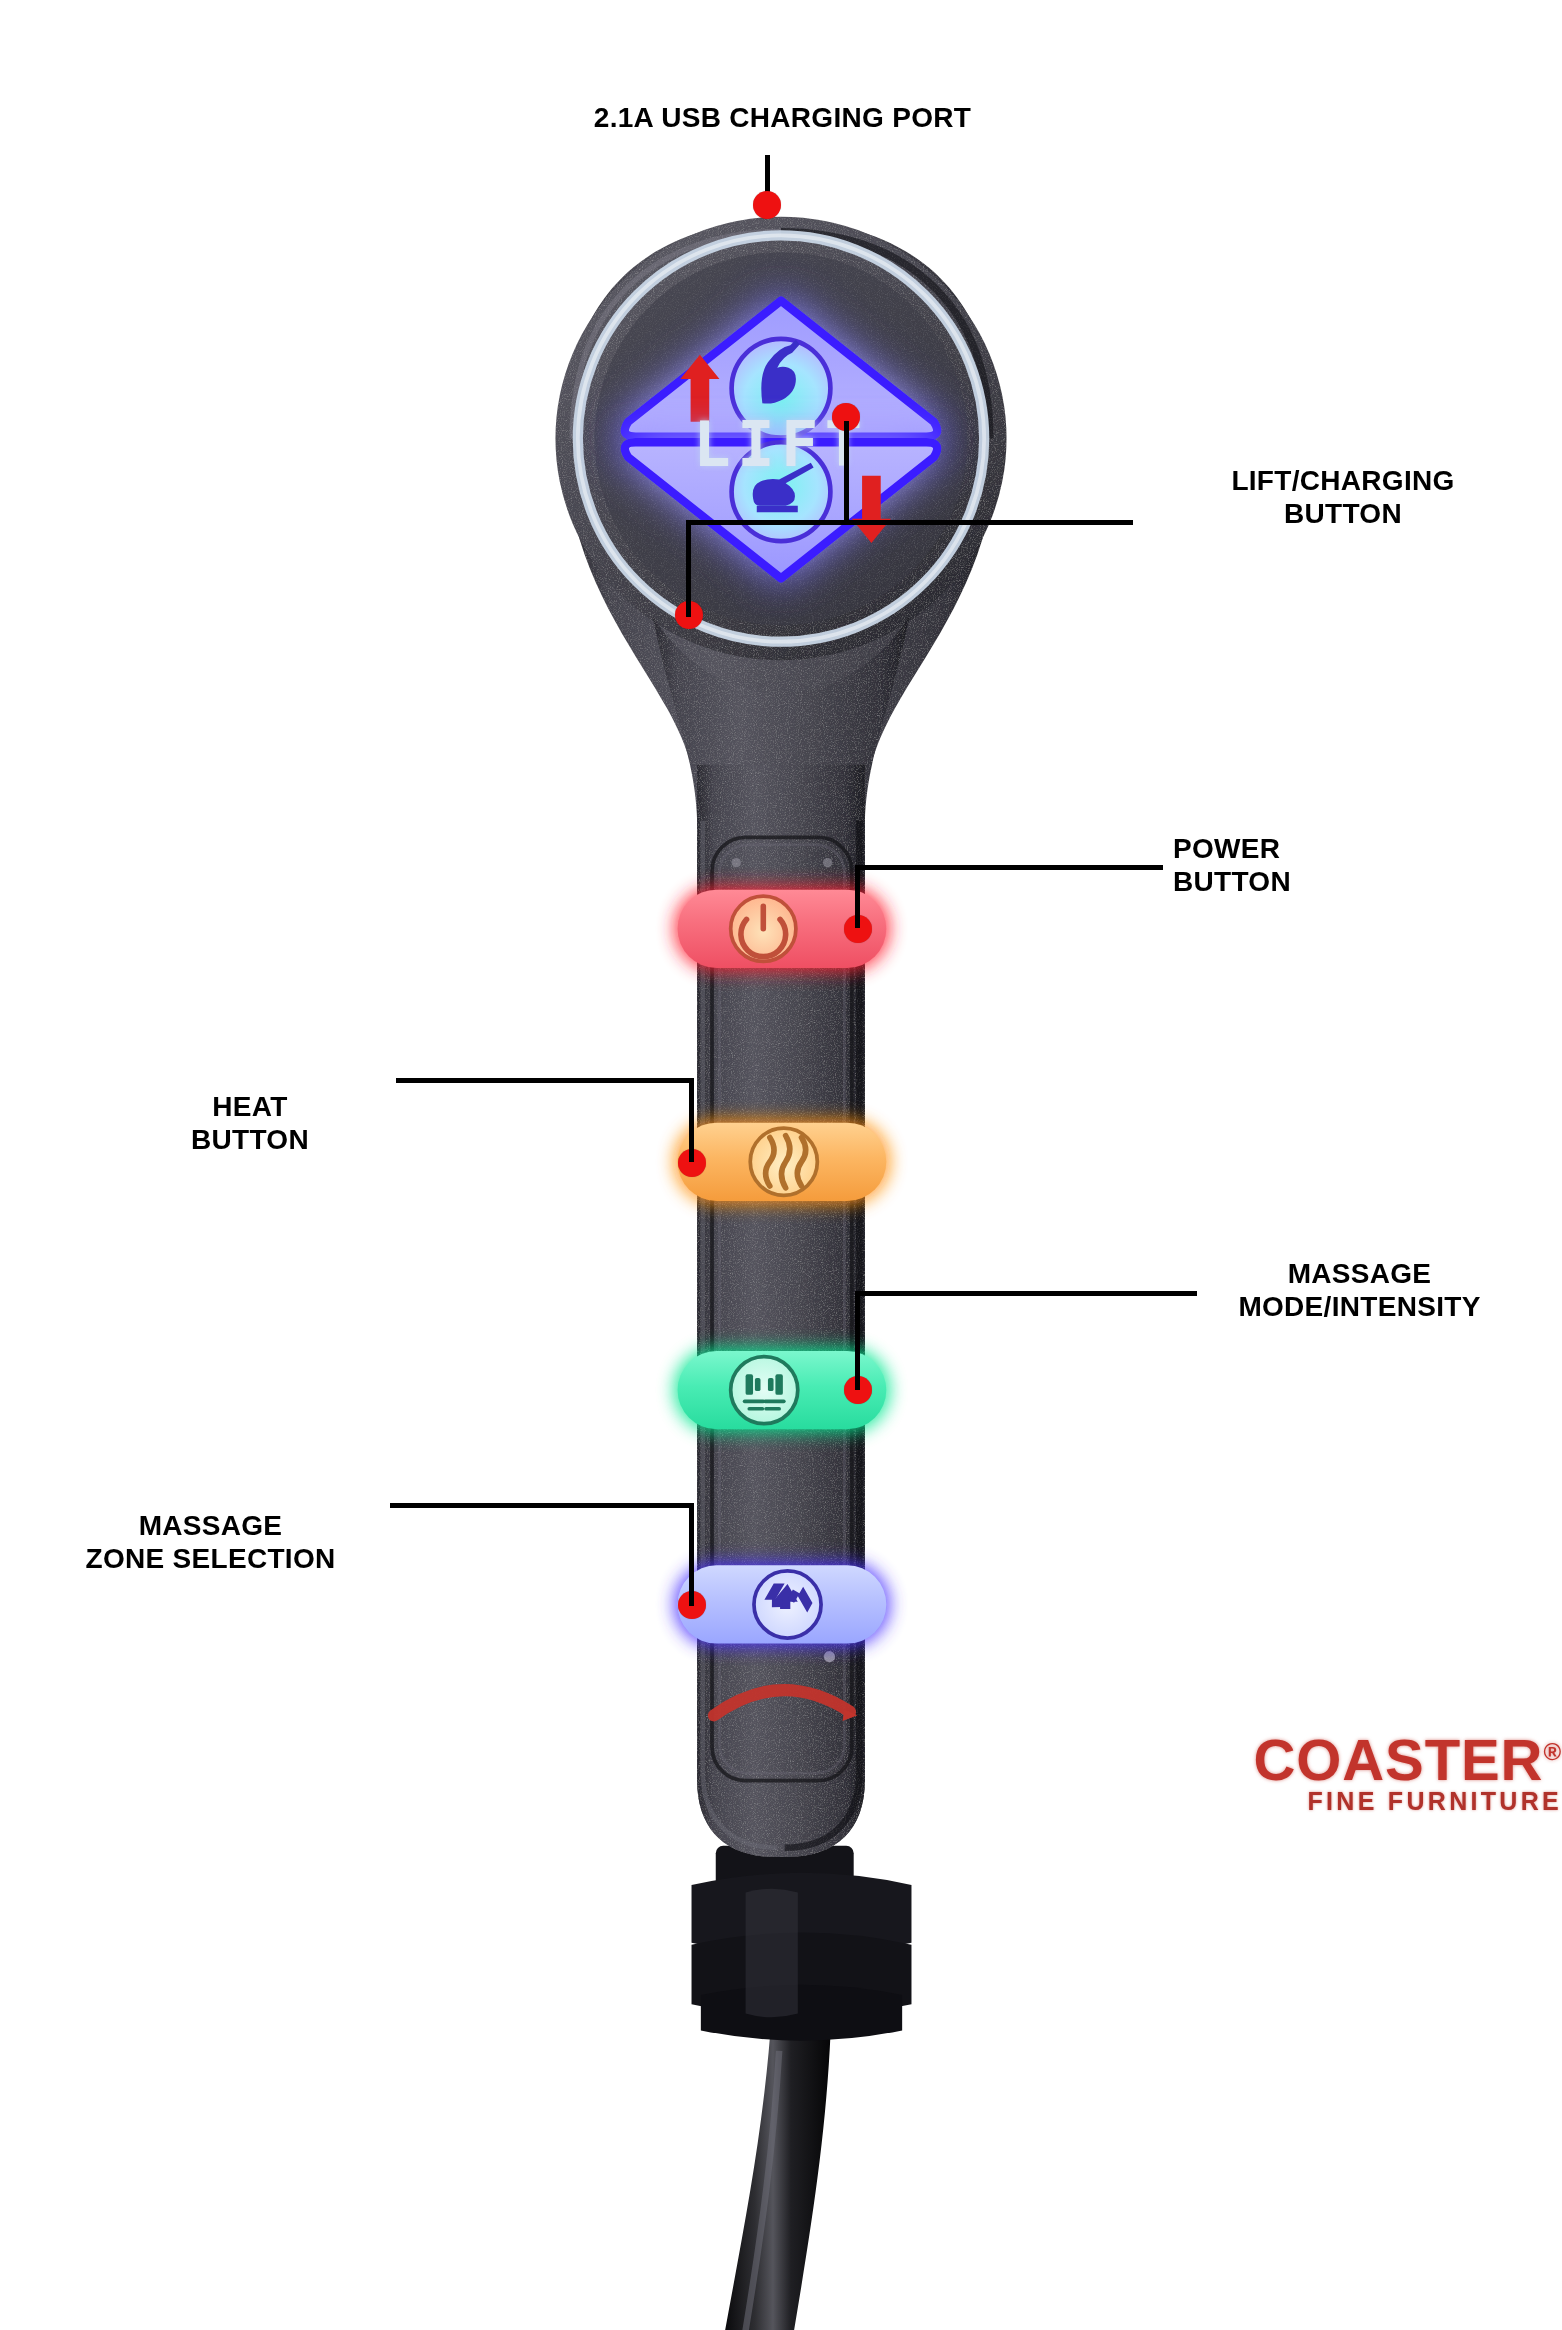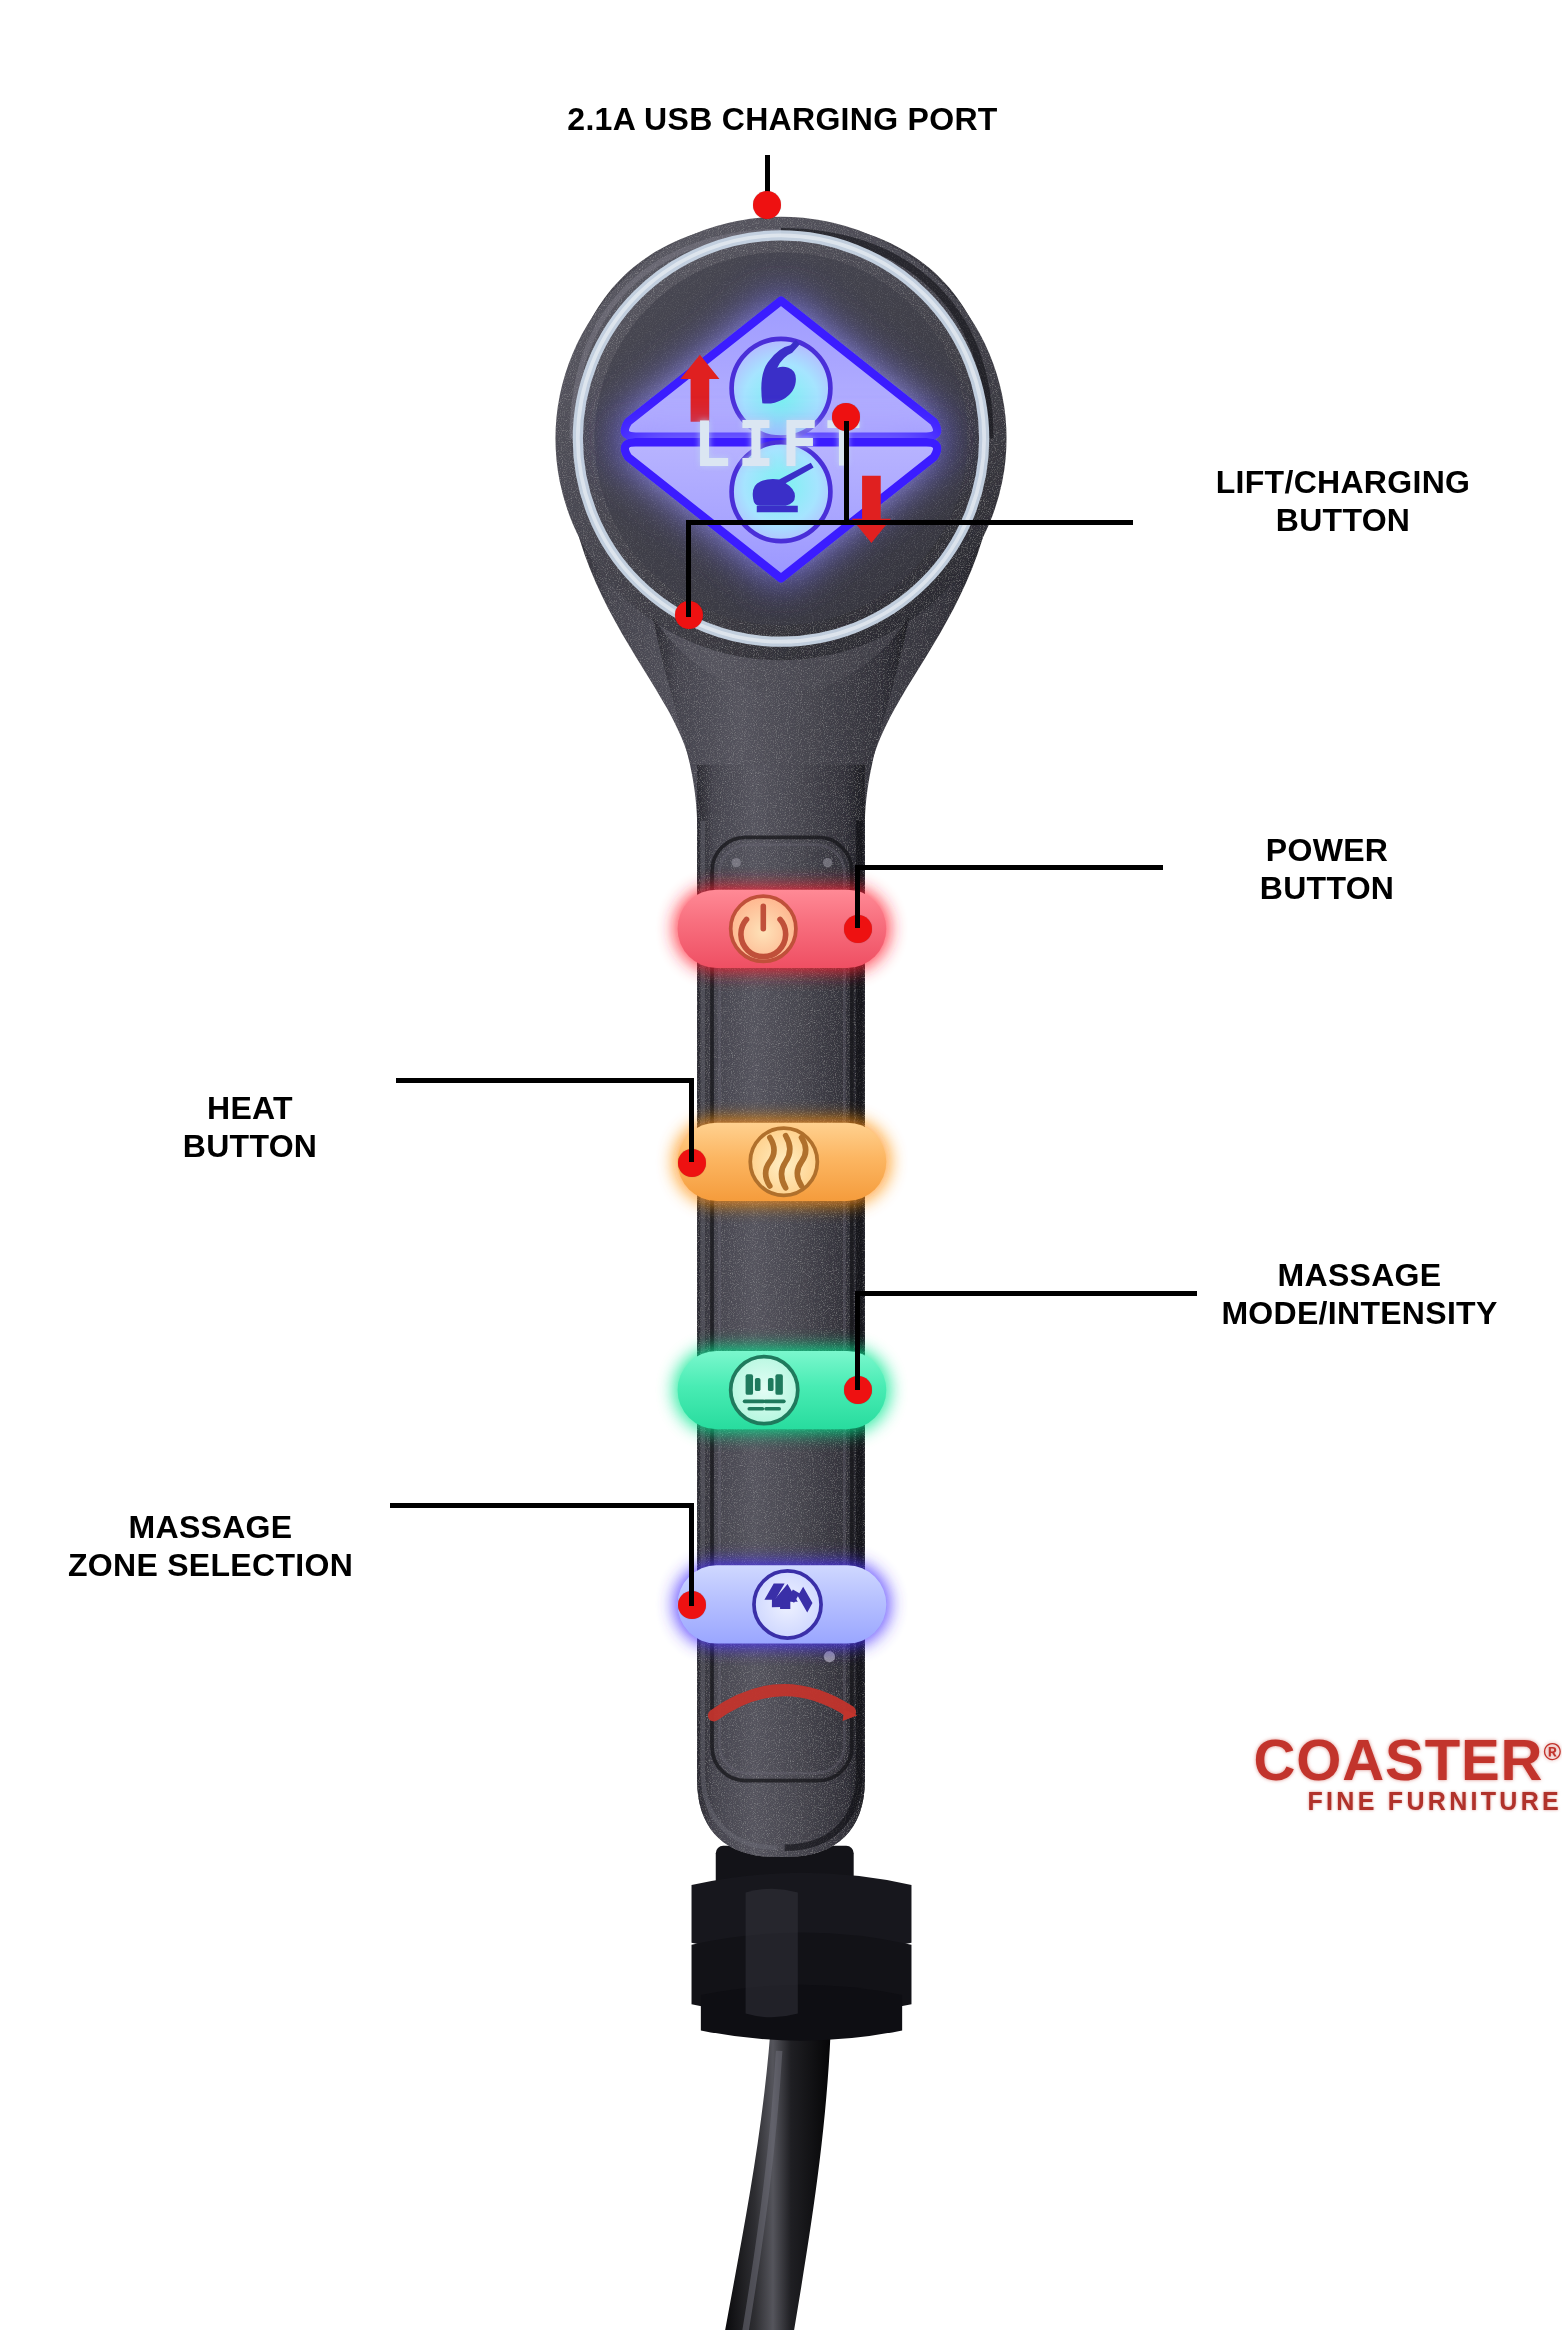--- a/index.html
+++ b/index.html
@@ -5,21 +5,21 @@
   html,body{margin:0;padding:0;background:#ffffff;}
   body{
     width:1562px;height:2331px;position:relative;overflow:hidden;
     font-family:"Liberation Sans", sans-serif;
     -webkit-font-smoothing:antialiased;
   }
   .stage{position:absolute;left:0;top:0;width:1562px;height:2331px;background:#fff;}
 
   
   .callout{
-    position:absolute;color:#000;font-weight:bold;font-size:32px;
+    position:absolute;color:#000;font-weight:bold;font-size:28px;
     line-height:1.18;letter-spacing:0.3px;white-space:pre-line;
   }
   .callout.c-center{text-align:center;}
   .callout.c-right{text-align:right;margin-top:44px;}
   .callout.c-left{text-align:left;}
 
   
   .lead{position:absolute;background:#000;}
   .lead.h{height:4.7px;}
   .lead.v{width:4.7px;}
@@ -354,21 +354,21 @@
 
   <div class="dot" style="left:678px;top:1591px;"></div>
   <div class="lead v" style="left:689px;top:1503px;height:103px;"></div>
   <div class="lead h" style="left:390px;top:1503px;width:304px;"></div>
 
   <div class="callout c-center" style="left:531px;top:101px;width:503px;">2.1A USB CHARGING PORT</div>
 
   <div class="callout c-left" style="left:1147px;top:464px;width:392px;text-align:center;">LIFT/CHARGING
 BUTTON</div>
 
-  <div class="callout c-left" style="left:1173px;top:832px;width:308px;text-align:center;">POWER
+  <div class="callout c-left" style="left:1173px;top:832px;width:308px;text-align:left;">POWER
 BUTTON</div>
 
   <div class="callout c-right" style="left:110px;top:1046px;width:280px;text-align:center;">HEAT
 BUTTON</div>
 
   <div class="callout c-left" style="left:1173px;top:1257px;width:373px;text-align:center;">MASSAGE
 MODE/INTENSITY</div>
 
   <div class="callout c-right" style="left:37px;top:1465px;width:347px;text-align:center;">MASSAGE
 ZONE SELECTION</div>

